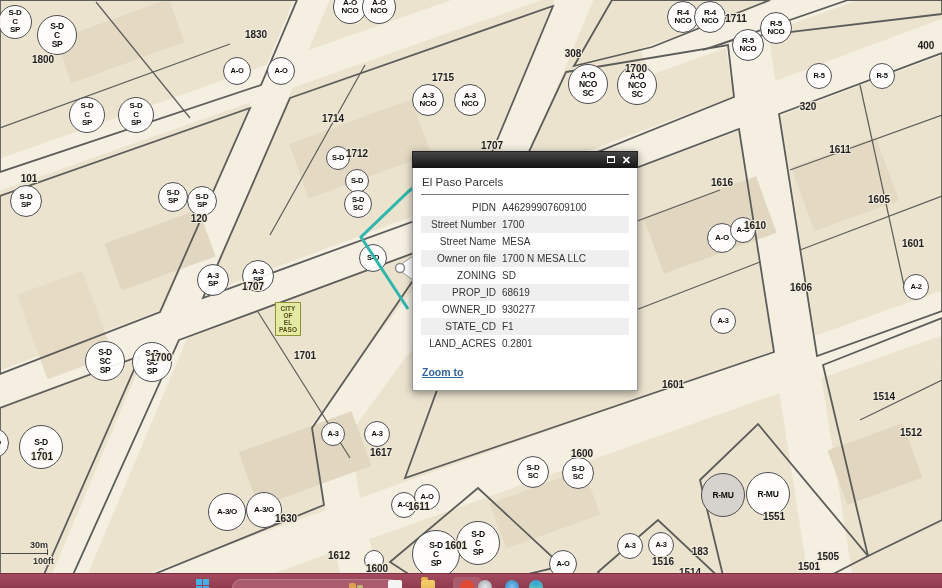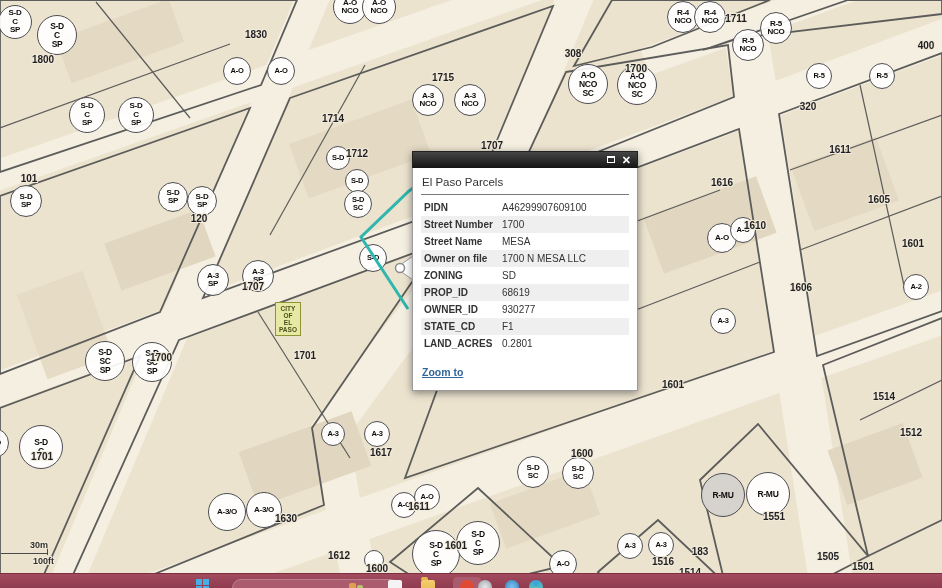--- a/index.html
+++ b/index.html
@@ -40,21 +40,21 @@
     border:1px solid #fff;border-top-width:2px;box-sizing:border-box;cursor:pointer;}
   .pt-close{position:absolute;right:6px;top:1px;color:#fff;font-size:11px;
     font-weight:bold;line-height:15px;cursor:pointer;}
   .popup-body{background:#fff;border:1px solid #9b9b9b;border-top:none;
     box-sizing:border-box;padding:7px 8px 10px 8px;}
   .popup-title{font-size:11.5px;font-weight:normal;color:#333;margin:1px 0 6px 1px;}
   .popup-hr{border:none;border-top:1px solid #777;margin:0 0 4px 0;}
   table.attr{width:100%;border-collapse:collapse;table-layout:fixed;}
   table.attr td{font-size:10px;color:#333;padding:2px 3px;height:13px;
     vertical-align:middle;overflow:hidden;white-space:nowrap;}
-  table.attr td.lbl{width:72px;font-weight:bold;}
+  table.attr td.lbl{width:72px;text-align:right;font-weight:normal;}
   table.attr tr:nth-child(even){background:#efefef;}
   .zoomto{display:inline-block;margin:14px 0 0 1px;font-size:10.5px;
     color:#336699;text-decoration:underline;cursor:pointer;font-weight:bold;}
   
   .taskbar{position:absolute;left:0;top:573px;width:942px;height:15px;z-index:6;
     background:linear-gradient(#a34a5e,#8e3a4e);border-top:1px solid #7c2f41;}
   .tb-start{position:absolute;left:196px;top:5px;width:13px;height:13px;cursor:pointer;}
   .tb-start div{position:absolute;width:6px;height:6px;background:#45b0e8;}
   .tb-start .q2{left:7px;} .tb-start .q3{top:7px;} .tb-start .q4{left:7px;top:7px;}
   .tb-search{position:absolute;left:232px;top:5px;width:165px;height:18px;
@@ -360,21 +360,21 @@
       <div class="sl" style="left: 42px; top: 456px;">1701</div>
       <div class="sl" style="left: 419px; top: 506px;">1611</div>
       <div class="sl" style="left: 286px; top: 518px;">1630</div>
       <div class="sl" style="left: 774px; top: 516px;">1551</div>
       <div class="sl" style="left: 339px; top: 555px;">1612</div>
       <div class="sl" style="left: 456px; top: 545px;">1601</div>
       <div class="sl" style="left: 700px; top: 551px;">183</div>
       <div class="sl" style="left: 663px; top: 561px;">1516</div>
       <div class="sl" style="left: 828px; top: 556px;">1505</div>
       <div class="sl" style="left: 377px; top: 568px;">1600</div>
-      <div class="sl" style="left: 863px; top: 566px;">1501</div>
+      <div class="sl" style="left: 809px; top: 566px;">1501</div>
       <div class="sl" style="left: 690px; top: 572px;">1514</div>
     </div>
 
   <svg id="overlay-svg" width="942" height="588">
     <polyline points="424,180 409,191 361,237 408,309" fill="none" stroke="#2fb6ae" stroke-width="3"></polyline>
     <polygon points="396,268 413,256 413,280" fill="#ffffff" stroke="#9b9b9b" stroke-width="1"></polygon>
     <circle cx="400" cy="268" r="4.5" fill="#ffffff" stroke="#8a8a8a" stroke-width="1.5"></circle>
   </svg>
 
   <div class="popup">

